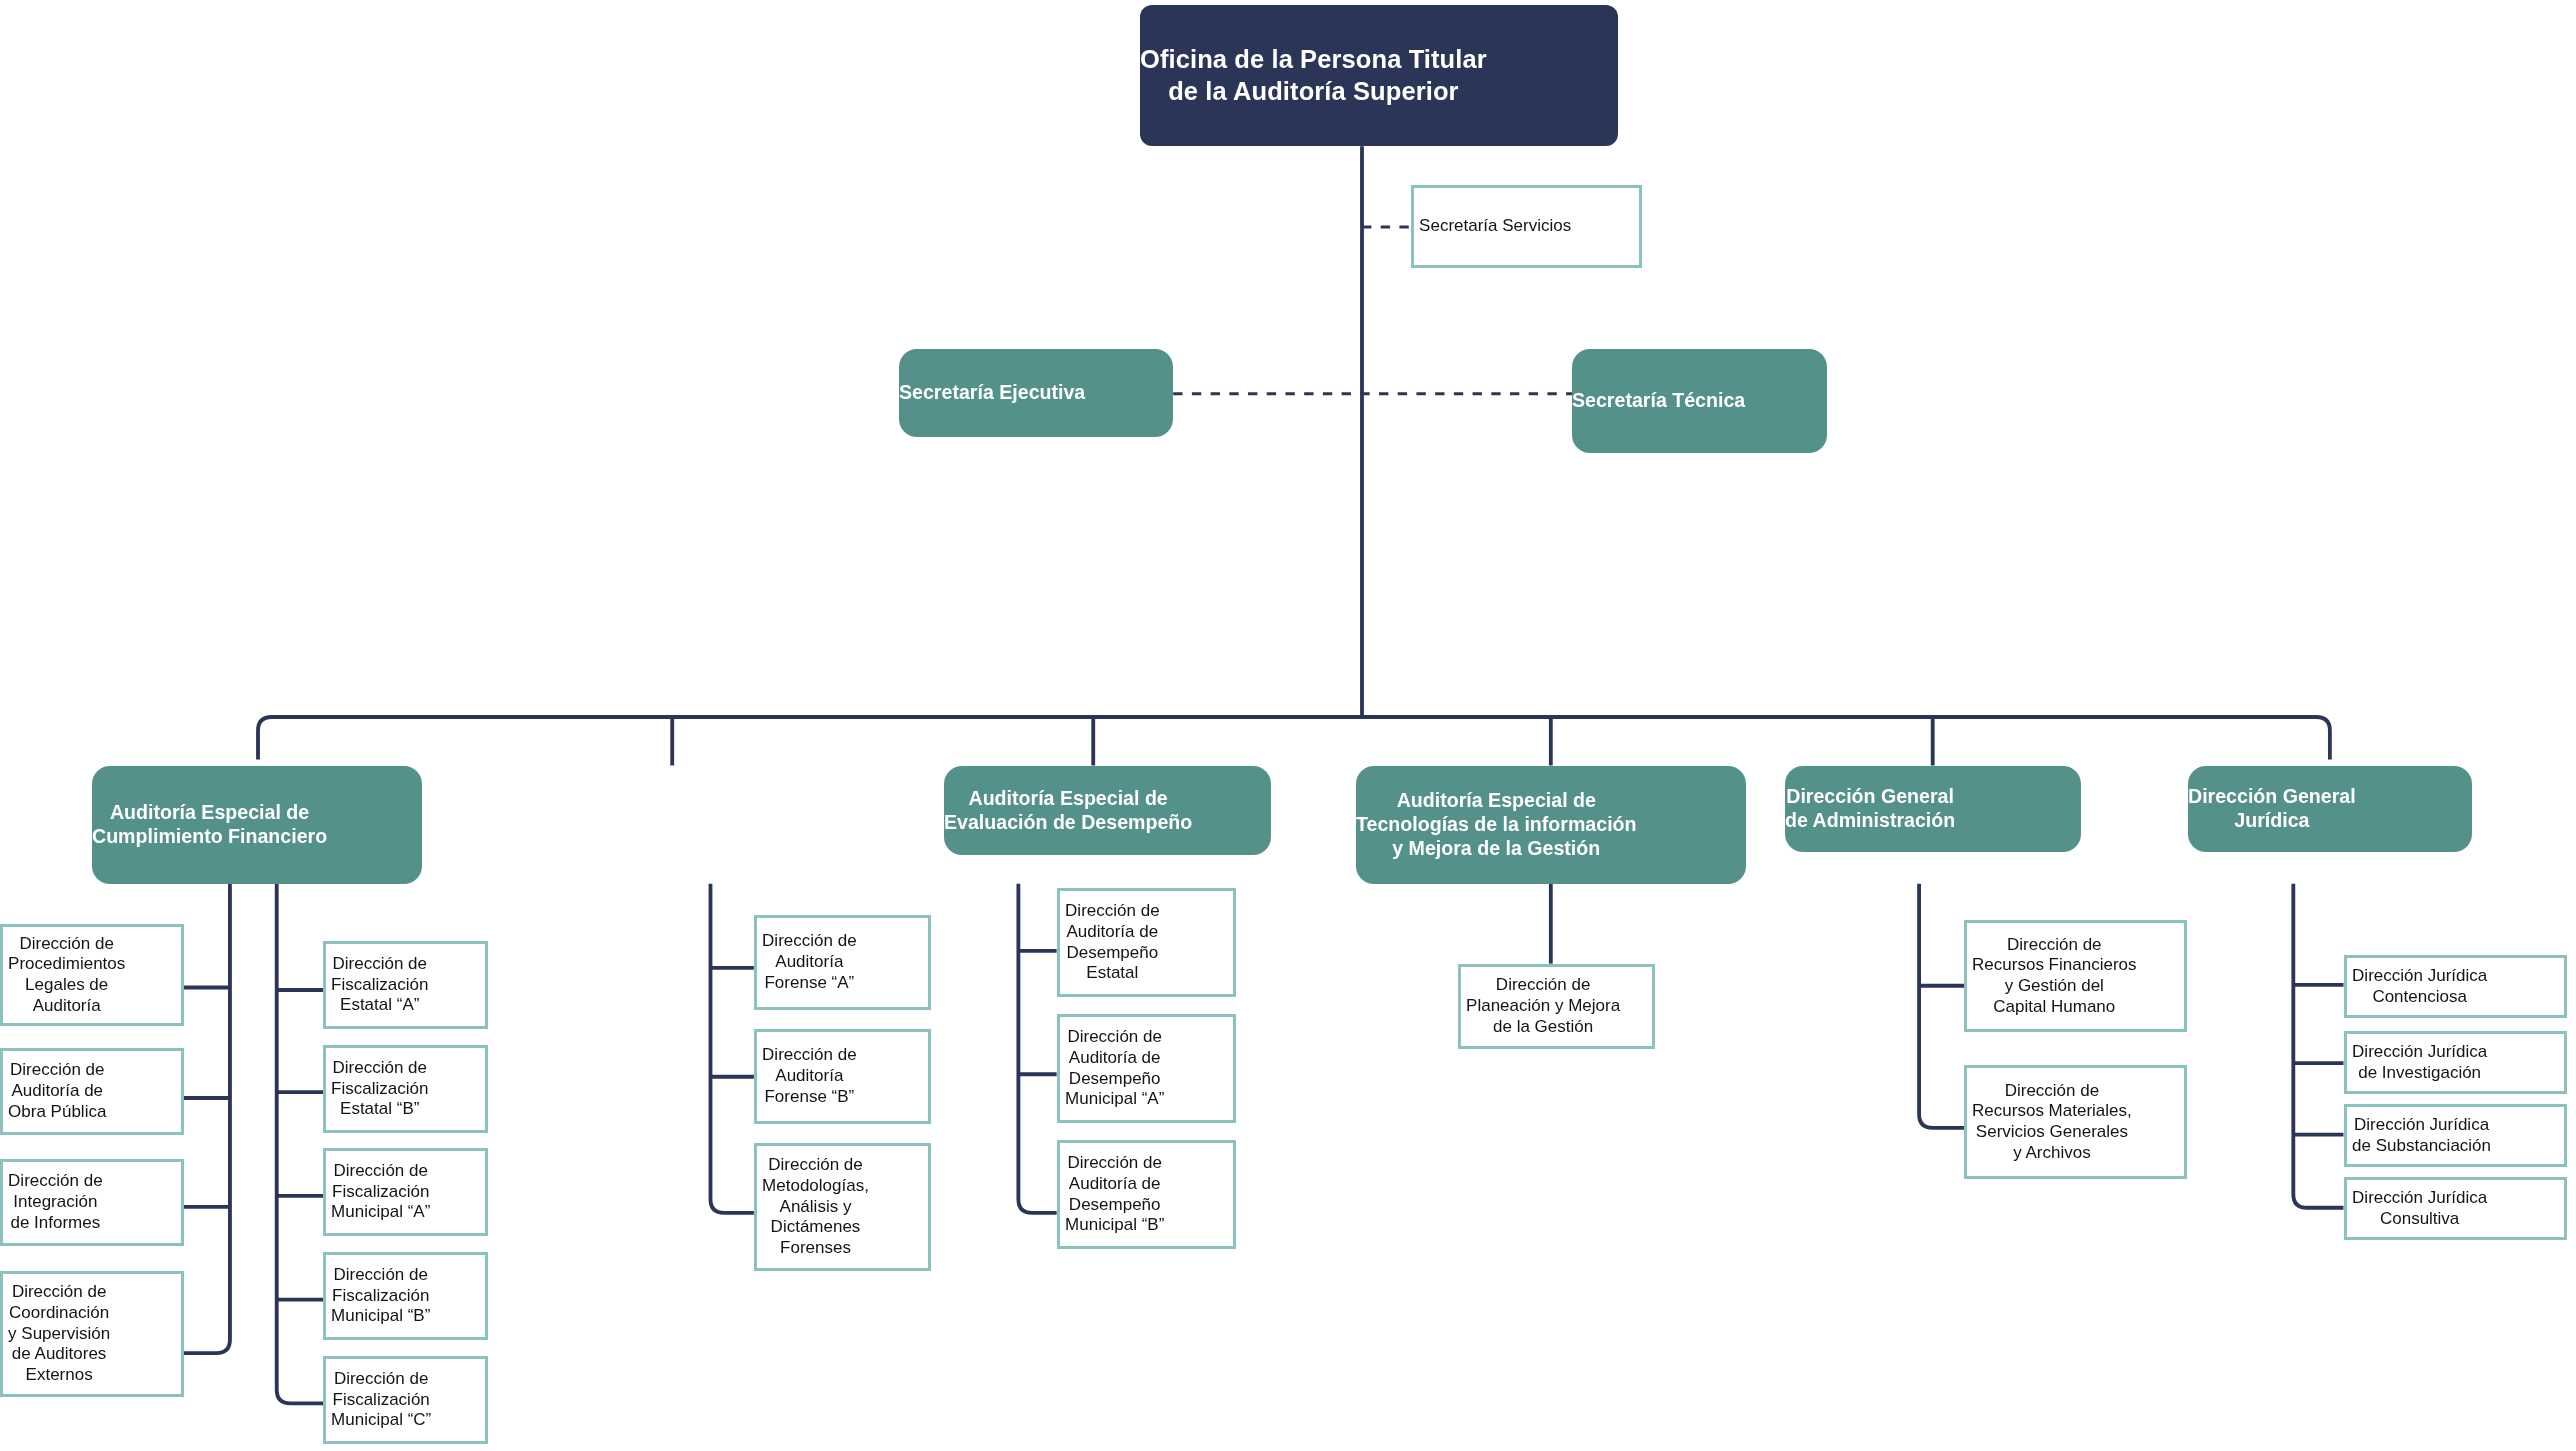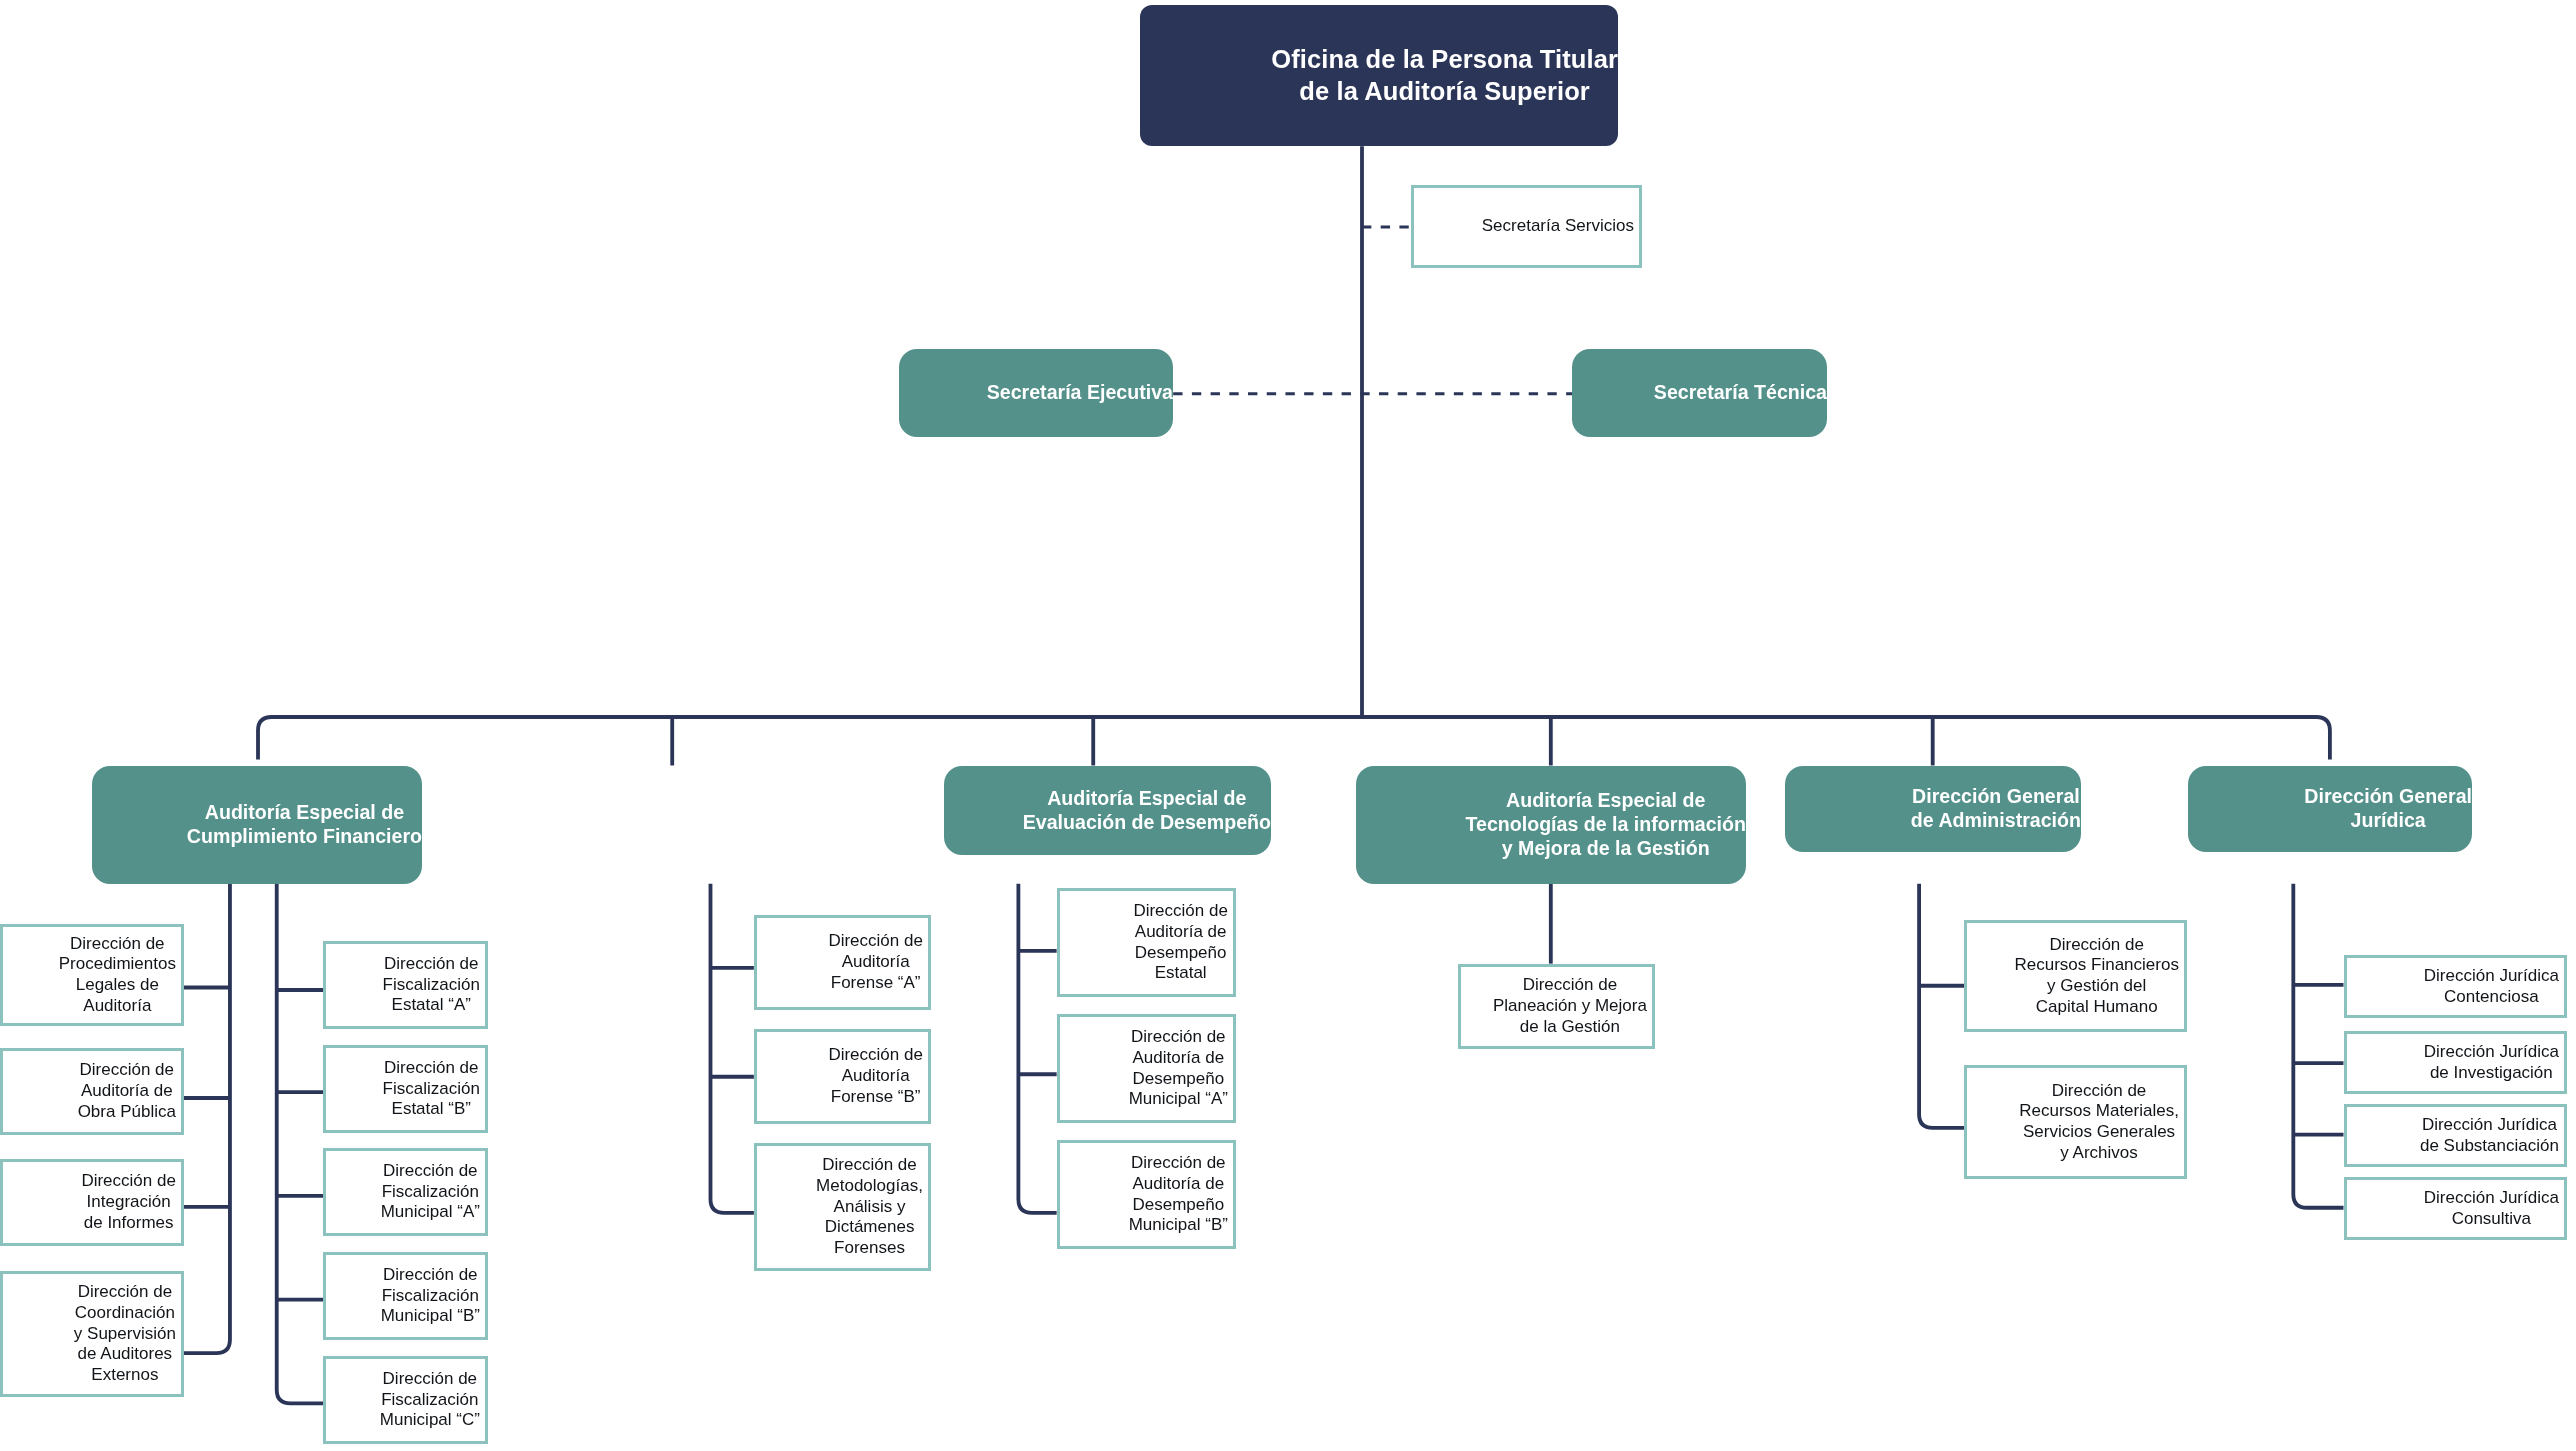--- a/index.html
+++ b/index.html
@@ -20,21 +20,21 @@
   #edges {
     position: absolute;
     left: 0; top: 0;
     width: 2576px; height: 1451px;
     pointer-events: none;
   }
   .node {
     position: absolute;
     display: flex;
     align-items: center;
-    justify-content: flex-end;
+    justify-content: flex-start;
     text-align: center;
     line-height: 1.22;
     white-space: pre-line;
   }
   .node.root {
     background: #2b3557;
     color: #ffffff;
     border-radius: 12px;
     font-weight: bold;
     font-size: 25.5px;
@@ -114,21 +114,21 @@
   </div>
 
   <div class="node leaf" style="left:1411px; top:185px; width:231px; height:83px;">
     <span>Secretaría Servicios</span>
   </div>
 
   <div class="node unit" style="left:899px; top:349px; width:274px; height:88px;">
     <span>Secretaría Ejecutiva</span>
   </div>
 
-  <div class="node unit" style="left:1572px; top:349px; width:255px; height:88px;">
+  <div class="node unit" style="left:1572px; top:349px; width:255px; height:104px;">
     <span>Secretaría Técnica</span>
   </div>
 
   <div class="node unit" style="left:92px; top:766px; width:330px; height:118px;">
     <span>Auditoría Especial de
 Cumplimiento Financiero</span>
   </div>
 
 
   <div class="node unit" style="left:944px; top:766px; width:327px; height:89px;">

